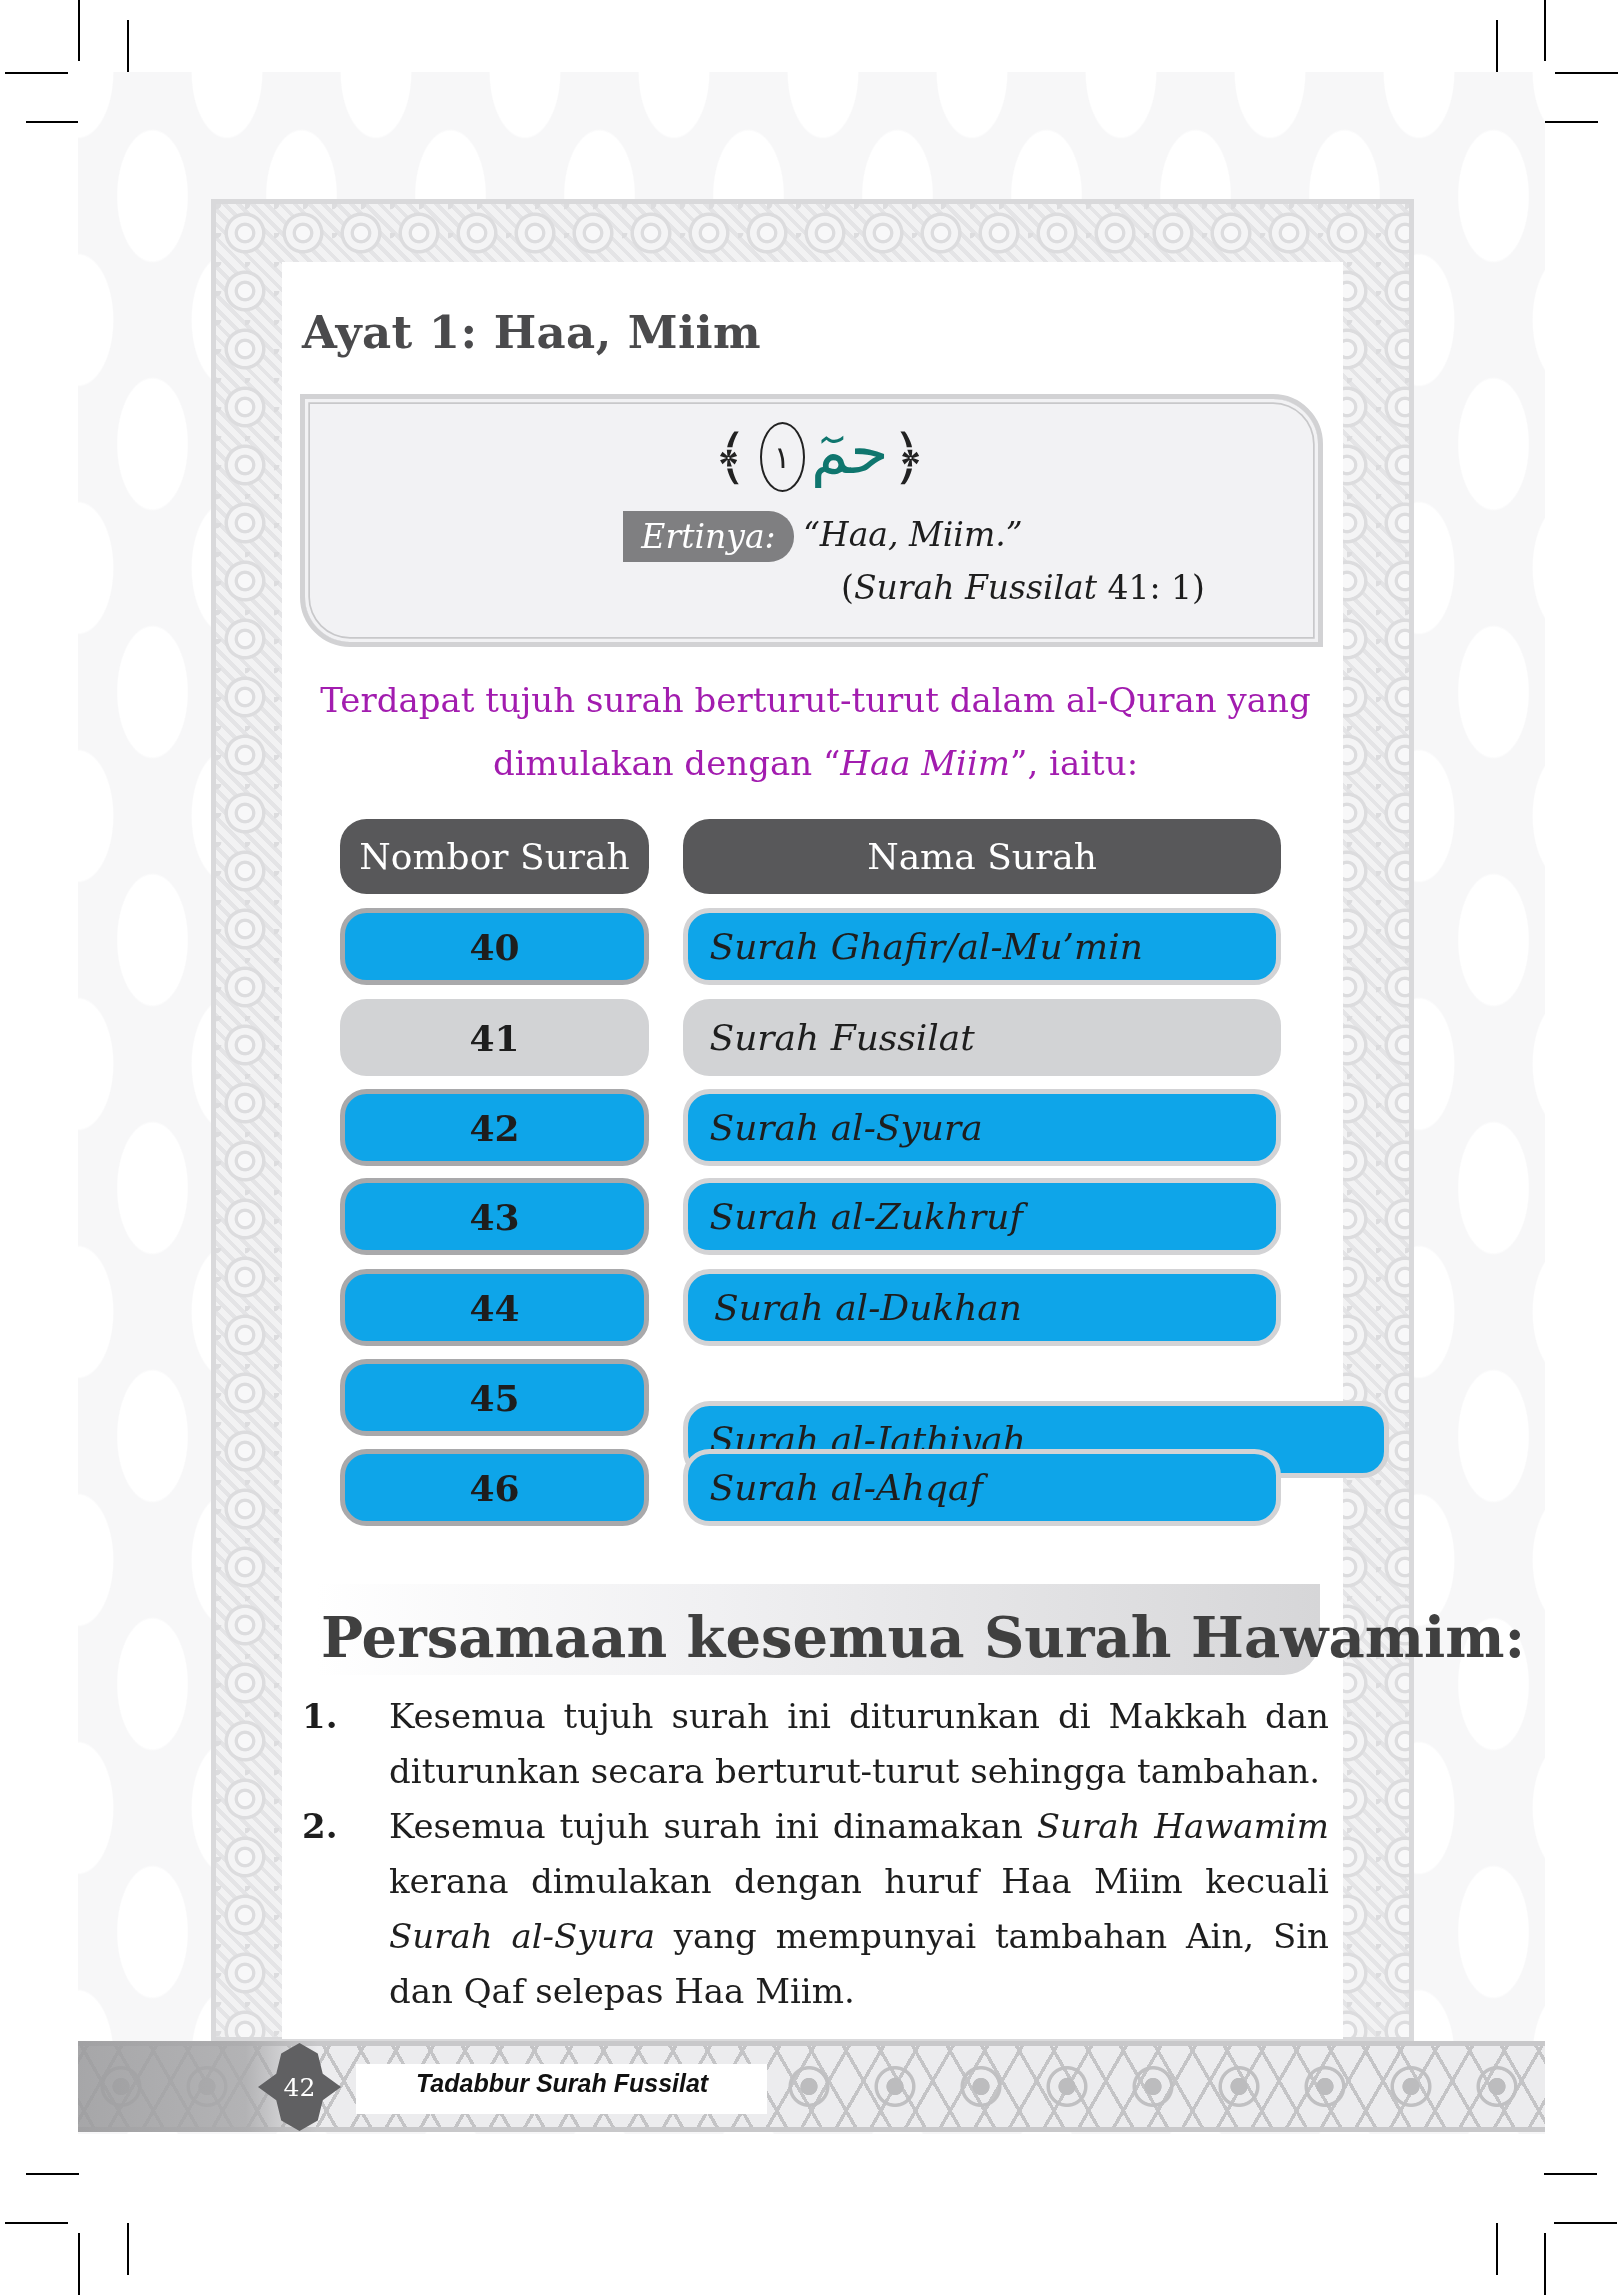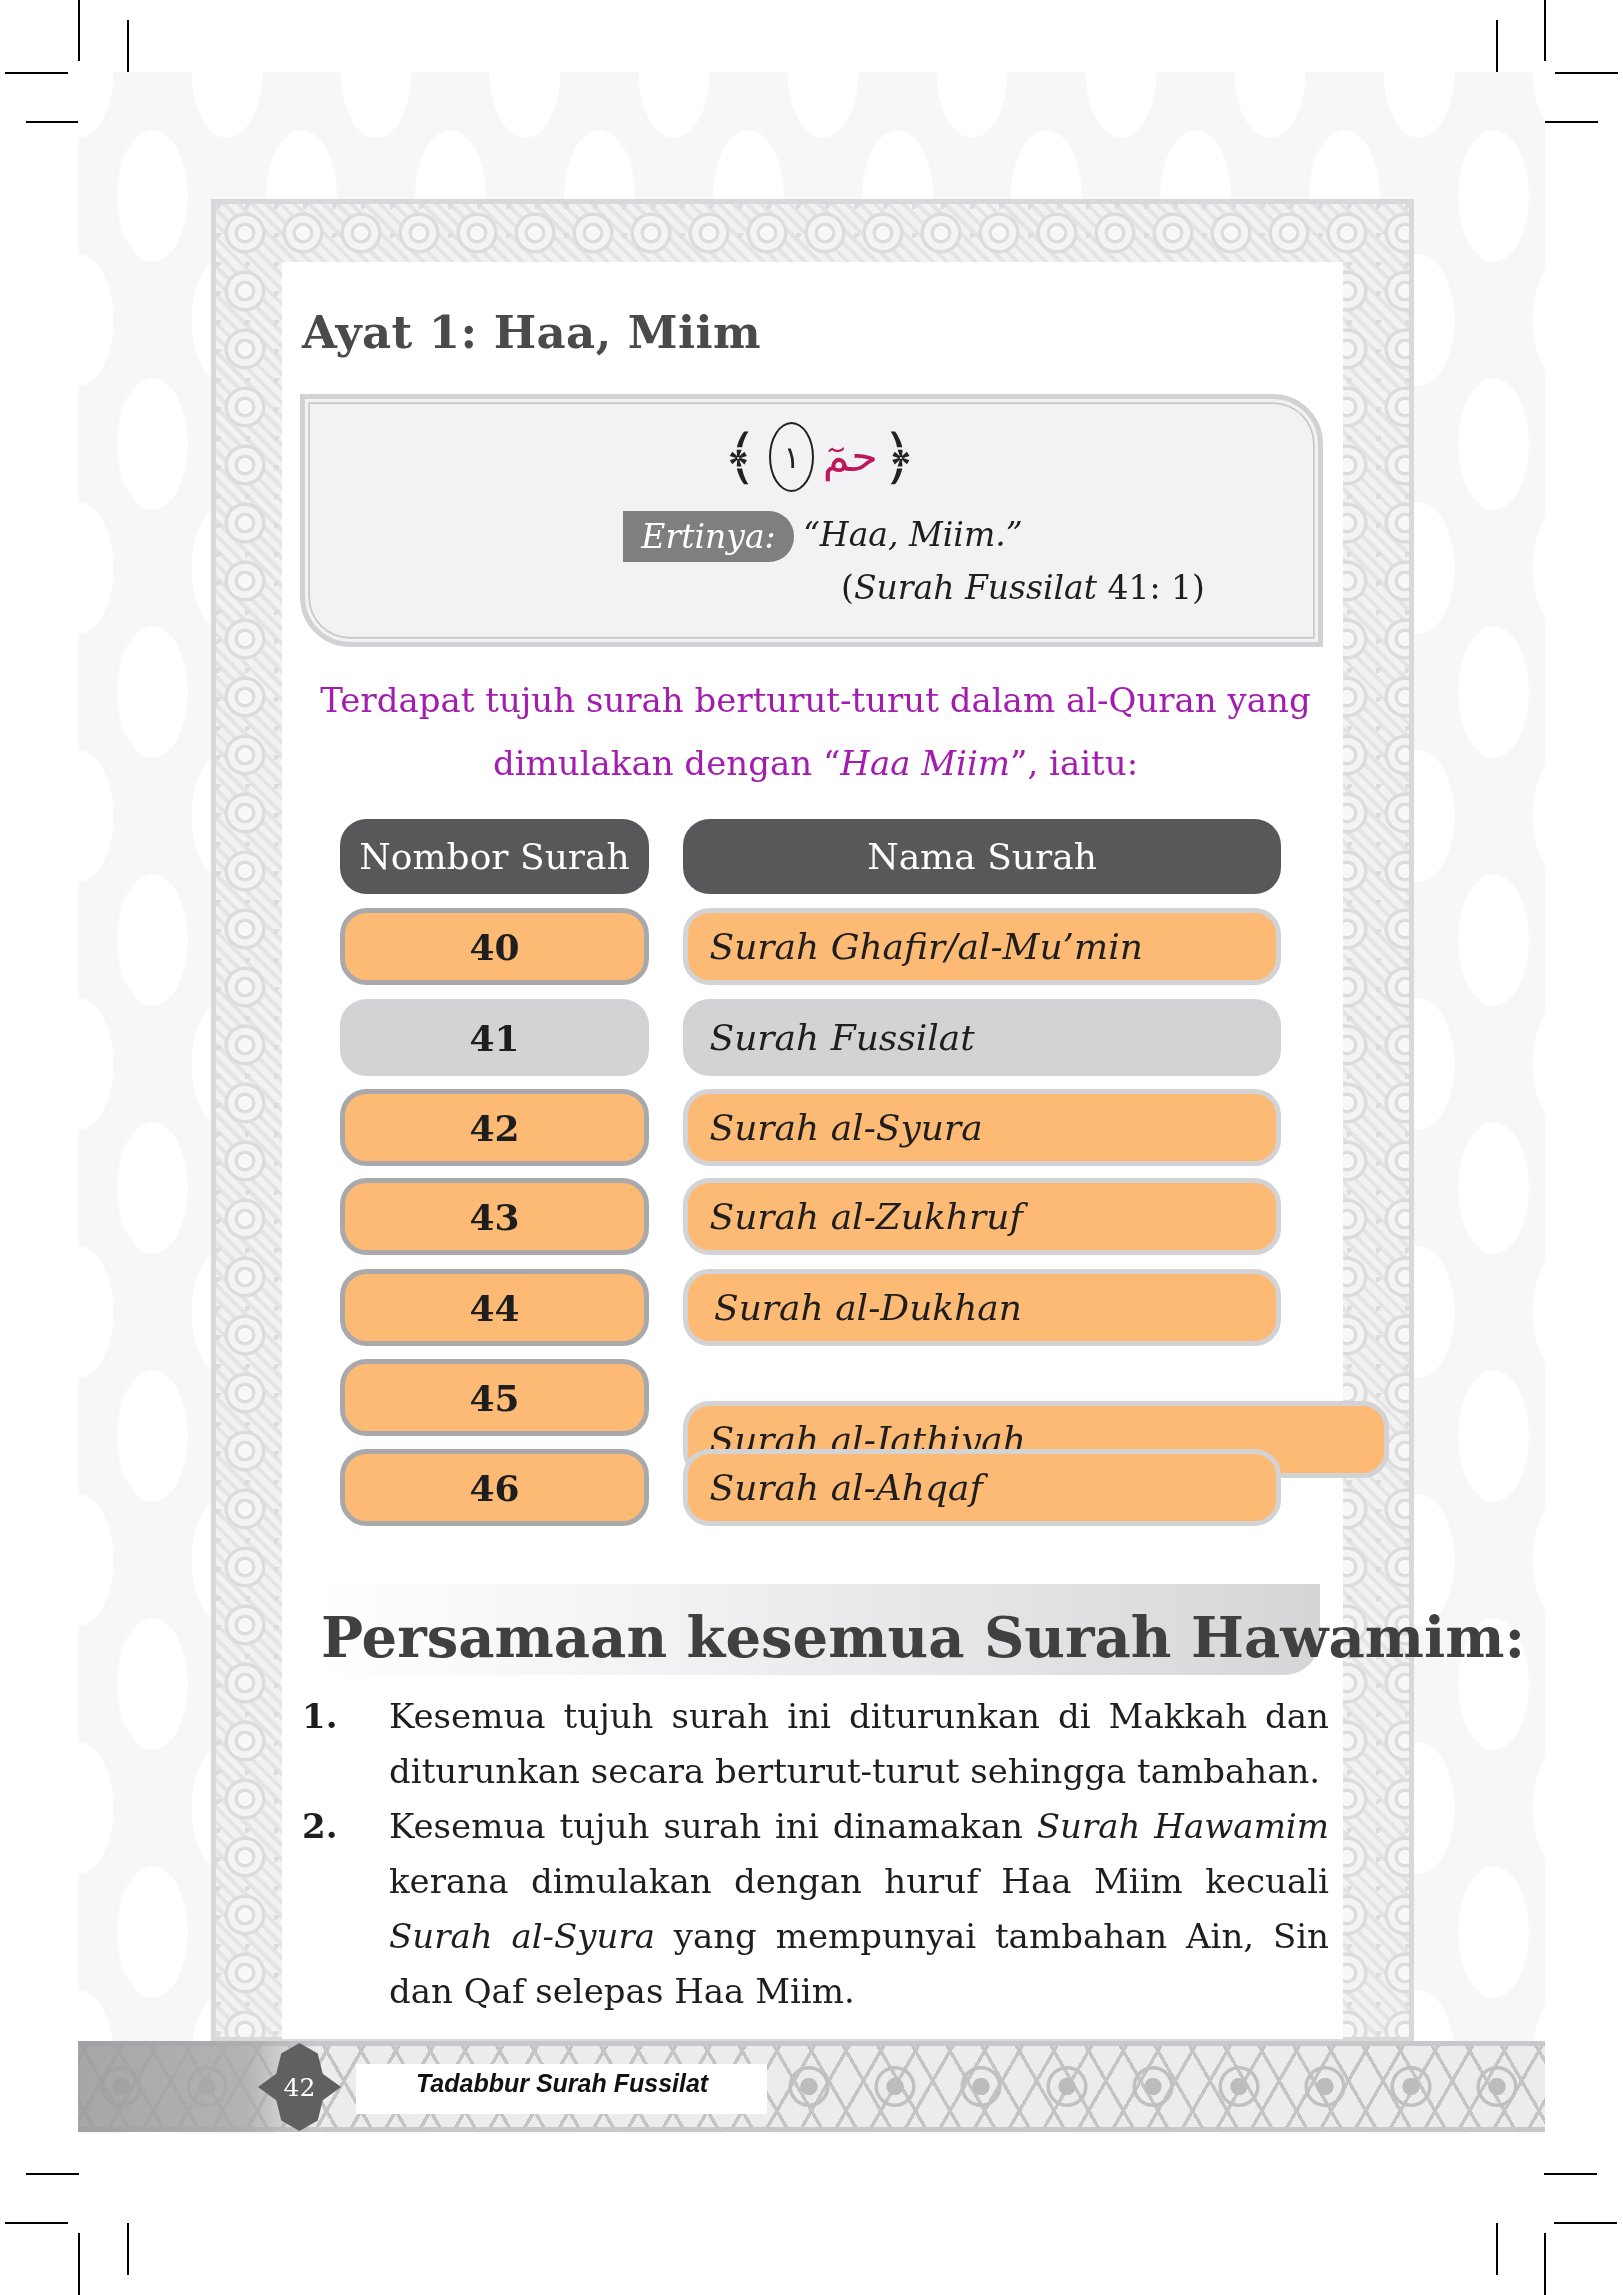--- a/index.html
+++ b/index.html
@@ -49,21 +49,21 @@
   .ayah-box {
     left: 300px; top: 394px; width: 1023px; height: 253px; box-sizing: border-box;
     background: #f2f2f4;
     border: 5px solid #d2d2d4;
     border-radius: 0 50px 0 50px;
     box-shadow: inset 0 0 0 3.3px #f2f2f4, inset 0 0 0 5px #c8c8ca;
   }
   .verse {
     left: 687px; top: 411px; width: 265px; height: 91px; display: flex; align-items: center; justify-content: center;
   }
-  .verse-arabic { font-family: Liberation Sans, sans-serif; font-size: 43px; color: #be185d; direction: rtl; line-height: 1; }
+  .verse-arabic { font-family: Liberation Mono, monospace; font-size: 62px; color: #0f766e; direction: rtl; line-height: 1; }
   .bracket { font-family: "DejaVu Sans", sans-serif; font-size: 60px; color: #222; line-height: 1; padding: 0 3.3px; }
   .ayah-num {
     display: inline-flex; align-items: center; justify-content: center;
     width: 41px; height: 66px; border: 2.5px solid #222; border-radius: 50%;
     font-family: "DejaVu Sans", sans-serif; font-size: 31px; color: #222; margin: 0 8.3px;
   }
   .ertinya-label {
     left: 623px; top: 511px; width: 171px; height: 51px; box-sizing: border-box;
     background: #7f7f81; color: #fff; font-style: italic; font-size: 33px;
     border-radius: 0 25px 25px 0; display: flex; align-items: center; justify-content: center;
@@ -76,21 +76,21 @@
     left: 302px; top: 669px; width: 1027px; font-size: 34px; color: #a21caf; line-height: 63px; text-align: center;
   }
   .para i { font-style: italic; }
 
   
   .hdr {
     height: 75px; background: #58585a; color: #fff; font-size: 36px; border-radius: 26.5px;
     display: flex; align-items: center; justify-content: center; box-sizing: border-box;
   }
   .cell {
-    height: 77px; box-sizing: border-box; border-radius: 26.5px; background: #fdba74;
+    height: 77px; box-sizing: border-box; border-radius: 26.5px; background: #0ea5e9;
     display: flex; align-items: center; font-size: 36px; color: #1e1e1e;
   }
   .cell.num { justify-content: center; font-weight: bold; border: 5px solid #a9a9ab; }
   .cell.name { padding-left: 21.5px; font-style: italic; border: 5px solid #d3d3d5; }
   .cell.hl { background: #d2d3d5; border-color: #d2d3d5; }
 
   .section-bar {
     left: 317px; top: 1584px; width: 1003px; height: 91px;
     background: linear-gradient(to right, #ffffff 0%, #f0f0f2 40%, #d6d6d8 100%);
     border-radius: 0 0 36px 0;

